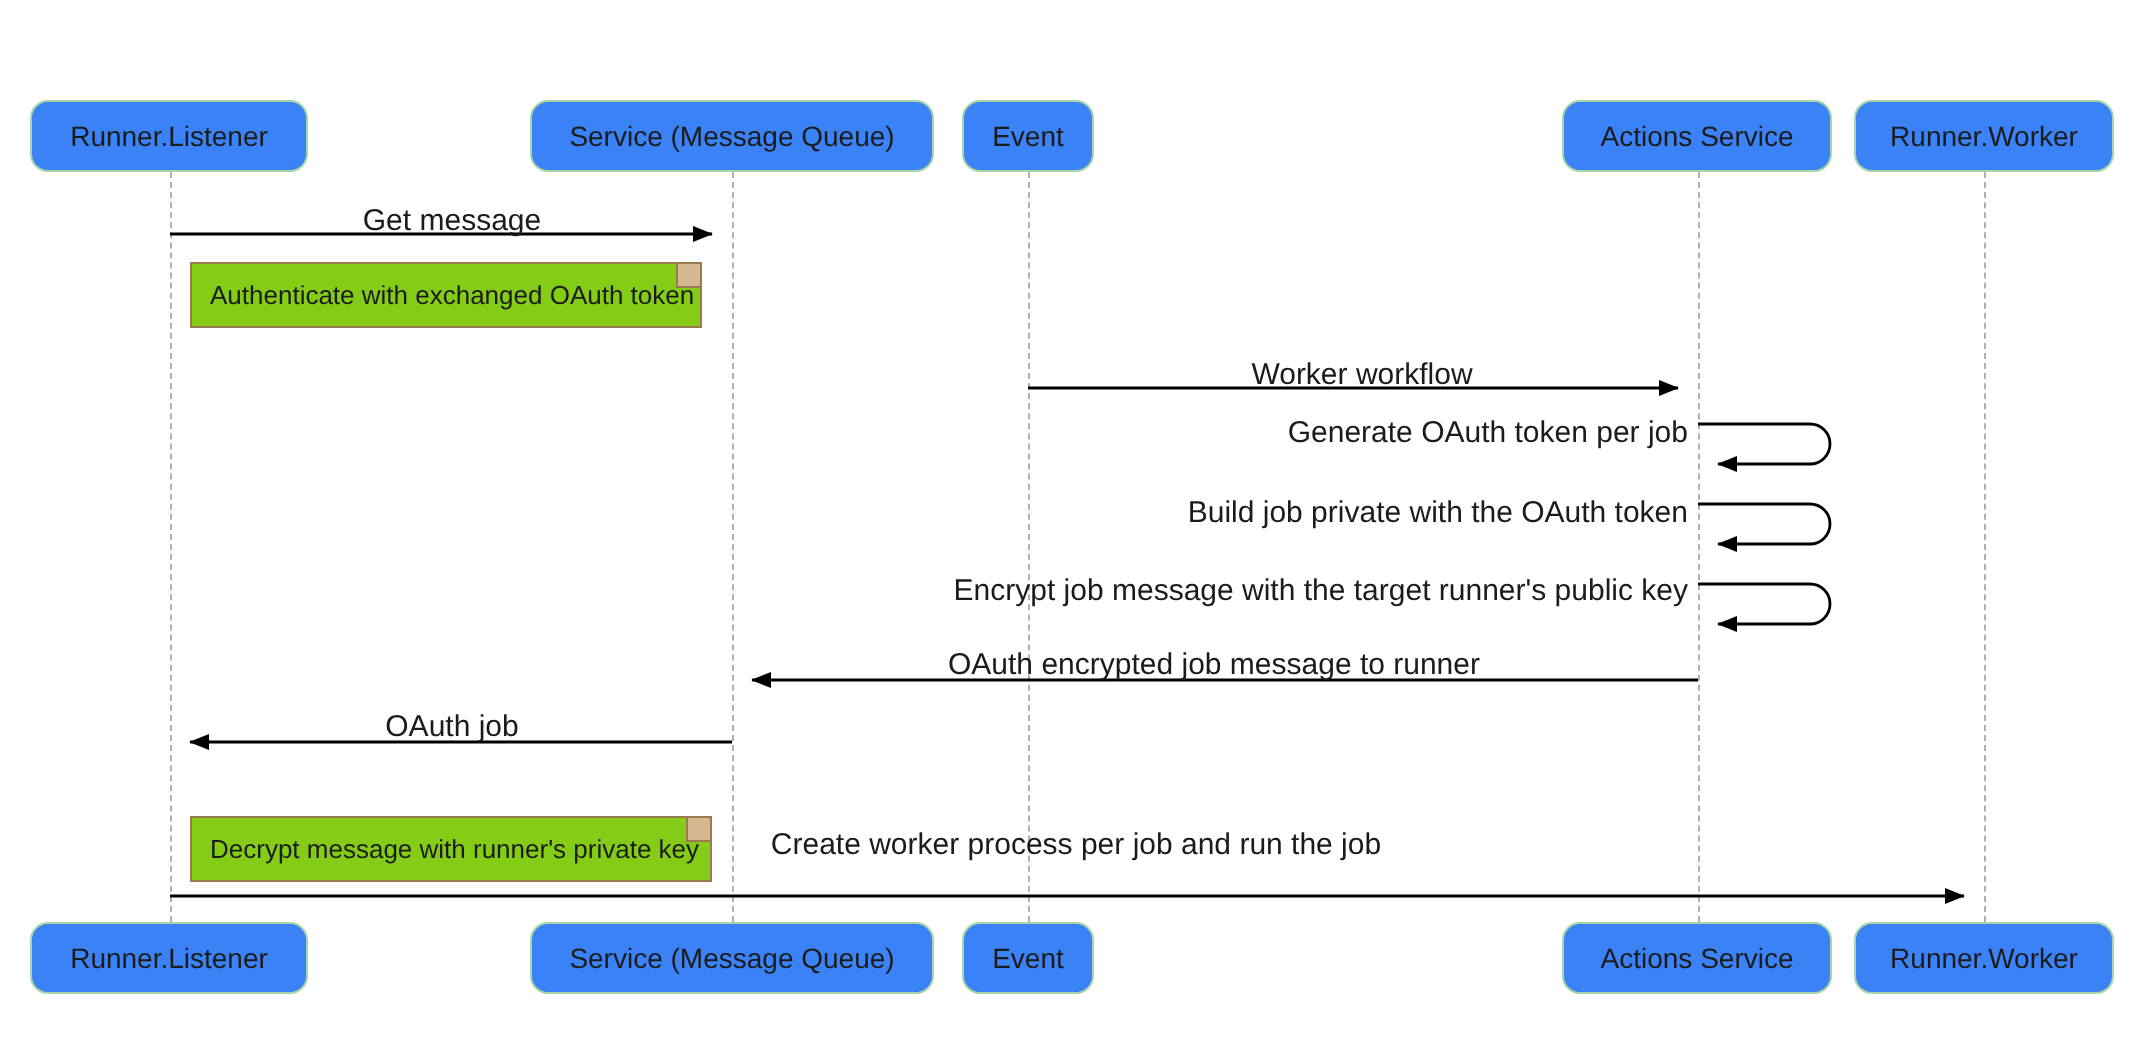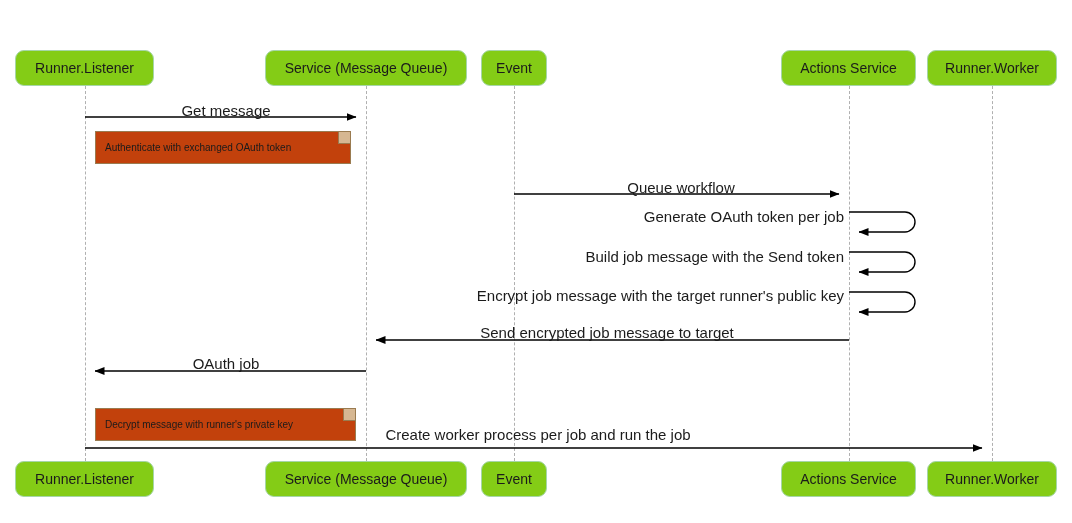--- a/index.html
+++ b/index.html
@@ -25,21 +25,21 @@
     width: 1072px;
     text-align: center;
     font-size: 14px;
     font-weight: bold;
     color: #000;
     letter-spacing: 0.1px;
   }
   .participant-box {
     position: absolute;
     box-sizing: border-box;
-    background: #84cc16;
+    background: #3b82f6;
     border: 1px solid #a5d6a7;
     border-radius: 9px;
     height: 36px;
     display: flex;
     align-items: center;
     justify-content: center;
     font-size: 14px;
     color: #1b1b1b;
     white-space: nowrap;
     padding: 0 26px;
@@ -54,26 +54,26 @@
     font-size: 15px;
     color: #1b1b1b;
     white-space: nowrap;
     line-height: 13px;
   }
   .msg-label.center { transform: translateX(-50%); }
   .msg-label.right-anchor { transform: translateX(-100%); }
   .note {
     position: absolute;
     box-sizing: border-box;
-    background: #c2410c;
+    background: #84cc16;
     border: 1px solid #9a7b50;
     height: 33px;
     display: flex;
     align-items: center;
-    font-size: 10px;
+    font-size: 13px;
     color: #1b1b1b;
     white-space: nowrap;
     padding-left: 9px;
     padding-right: 11px;
   }
   .note-fold {
     position: absolute;
     top: 0;
     right: 0;
     width: 11px;
@@ -139,27 +139,27 @@
         <path d="M 849 252 L 905 252 A 10 10 0 0 1 905 272 L 859 272" fill="none" stroke="#000000" stroke-width="1.4" marker-end="url(#arrowL)"></path>
         <path d="M 849 292 L 905 292 A 10 10 0 0 1 905 312 L 859 312" fill="none" stroke="#000000" stroke-width="1.4" marker-end="url(#arrowL)"></path>
         <line x1="849" y1="340" x2="376" y2="340" stroke="#000000" stroke-width="1.4" marker-end="url(#arrowL)"></line>
         <line x1="366" y1="371" x2="95" y2="371" stroke="#000000" stroke-width="1.4" marker-end="url(#arrowL)"></line>
         <line x1="85" y1="448" x2="982" y2="448" stroke="#000000" stroke-width="1.4" marker-end="url(#arrowR)"></line>
       </g>
   </svg>
 
   <div id="message-labels">
       <div class="msg-label center" style="left: 226px; top: 104px;">Get message</div>
-      <div class="msg-label center" style="left: 681px; top: 181px;">Queue workflow</div>
+      <div class="msg-label center" style="left: 681px; top: 181px;">Worker workflow</div>
       <div class="msg-label right-anchor" style="left: 844px; top: 210px;">Generate OAuth token per job</div>
-      <div class="msg-label right-anchor" style="left: 844px; top: 250px;">Build job message with the Send token</div>
+      <div class="msg-label right-anchor" style="left: 844px; top: 250px;">Build job private with the OAuth token</div>
       <div class="msg-label right-anchor" style="left: 844px; top: 289px; text-align: center;">Encrypt job message with the target runner's public key</div>
-      <div class="msg-label center" style="left: 607px; top: 326px;">Send encrypted job message to target</div>
+      <div class="msg-label center" style="left: 607px; top: 326px;">OAuth encrypted job message to runner</div>
       <div class="msg-label center" style="left: 226px; top: 357px;">OAuth job</div>
-      <div class="msg-label center" style="left: 538px; top: 428px;">Create worker process per job and run the job</div>
+      <div class="msg-label center" style="left: 538px; top: 416px;">Create worker process per job and run the job</div>
     </div>
 
   <div id="notes-layer">
       <div class="note" style="left: 95px; top: 131px; width: 256px;">
         <span>Authenticate with exchanged OAuth token</span>
         <span class="note-fold"></span>
       </div>
       <div class="note" style="left: 95px; top: 408px; width: 261px;">
         <span>Decrypt message with runner's private key</span>
         <span class="note-fold"></span>

